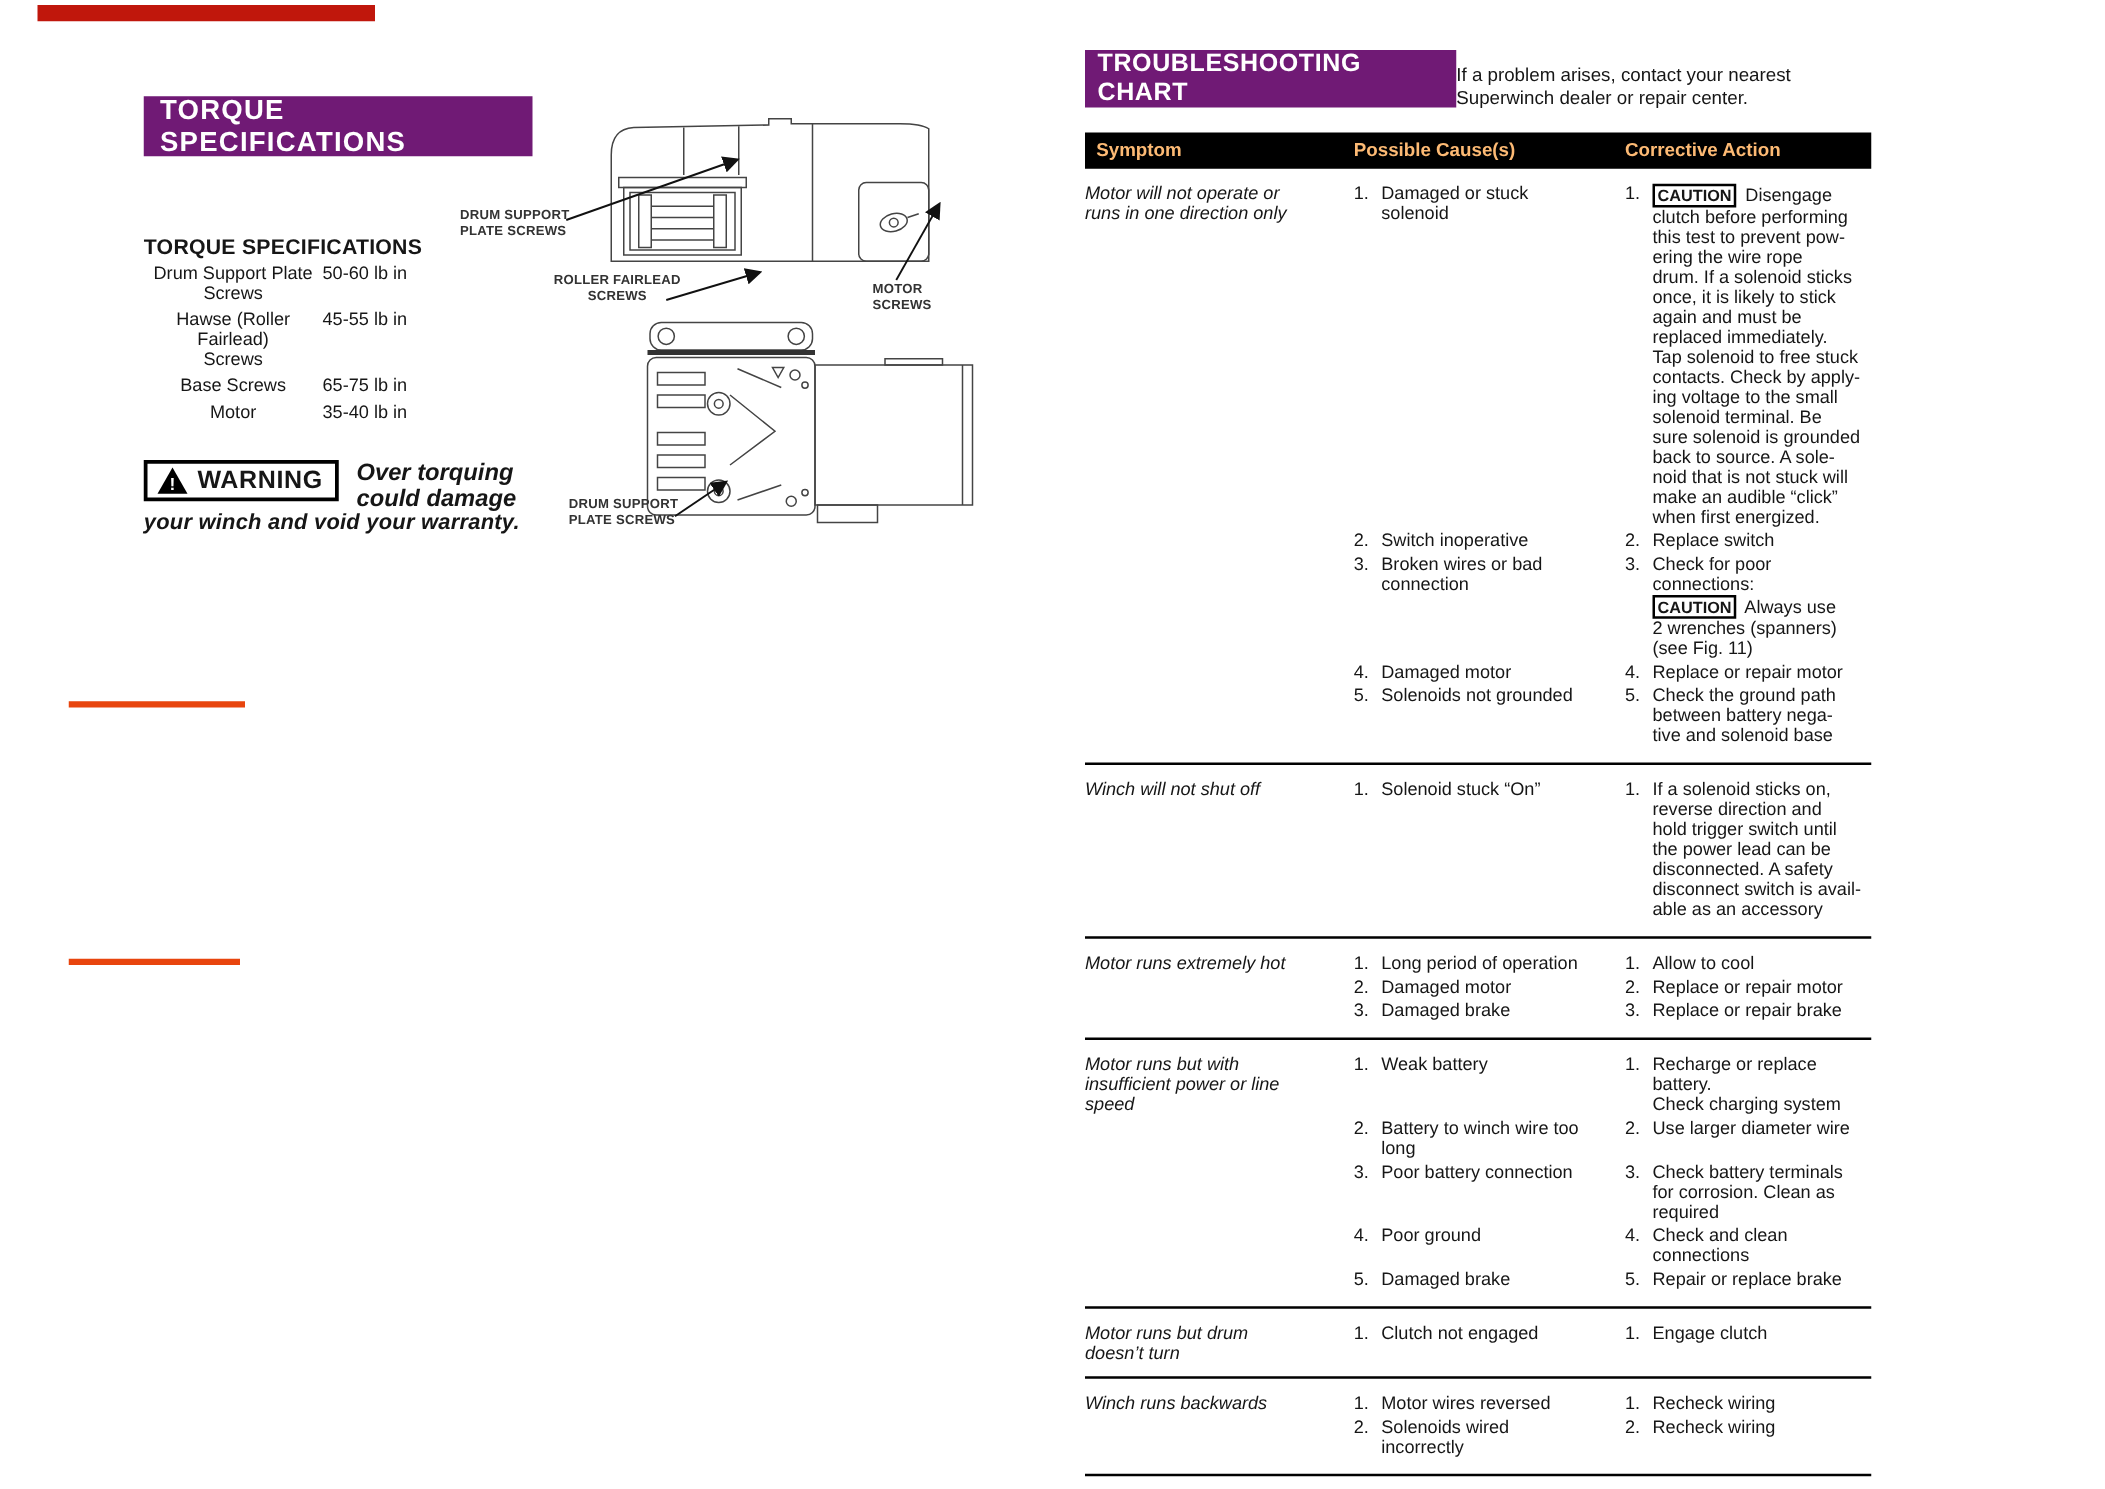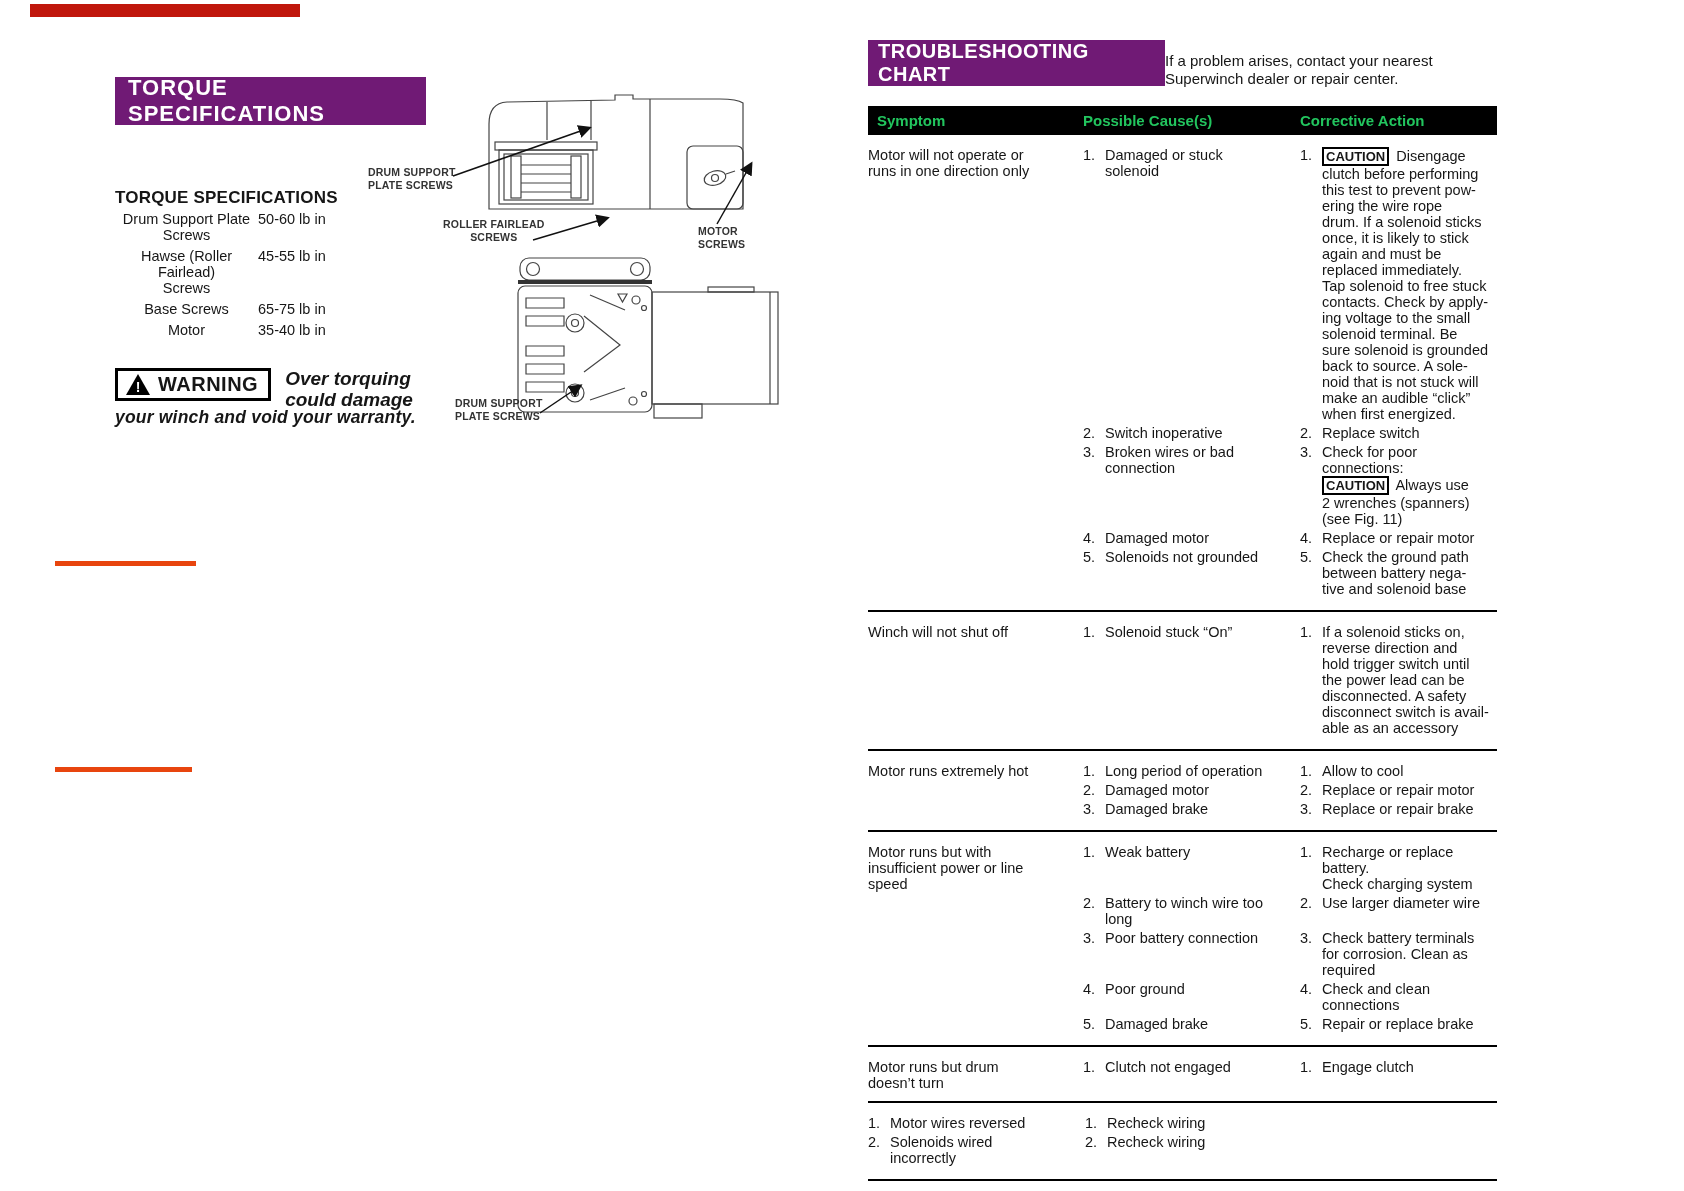--- a/index.html
+++ b/index.html
@@ -26,27 +26,27 @@
   #warning-word{font-size:20px;font-weight:700;letter-spacing:.5px;}
   #warning-emph{margin-left:14px;font-style:italic;font-weight:700;font-size:19px;line-height:21px;white-space:pre-line;}
   #warning-tail{left:115px;top:407px;font-style:italic;font-weight:700;font-size:17.5px;letter-spacing:.2px;}
   
   .diag-label{position:absolute;font-size:10.5px;font-weight:600;line-height:12.5px;color:#333;white-space:pre-line;letter-spacing:.2px;}
   #diagram-top{left:365px;top:90px;width:400px;height:175px;}
   #diagram-bottom{left:440px;top:250px;width:345px;height:190px;}
   
   #ts-note{left:1165px;top:52px;width:300px;font-size:15px;line-height:17.5px;white-space:pre-line;}
   #ts-table{left:868px;top:106px;width:629px;font-size:14.5px;line-height:16px;}
-  #ts-header{display:flex;background:#000;color:#22c55e;height:29px;align-items:center;font-weight:700;font-size:15px;}
+  #ts-header{display:flex;background:#000;color:#fdba74;height:29px;align-items:center;font-weight:700;font-size:15px;}
   .h-symptom{width:215px;padding-left:9px;box-sizing:border-box;}
   .h-cause{width:217px;}
   .h-action{width:197px;}
   .ts-row{display:flex;padding:12px 0 10px 0;border-bottom:2px solid #000;}
   .ts-row:last-child{border-bottom:none;}
-  .col-symptom{width:215px;flex:none;padding-right:18px;box-sizing:border-box;white-space:pre-line;}
+  .col-symptom{width:215px;flex:none;padding-right:18px;box-sizing:border-box;white-space:pre-line;font-style:italic;}
   .col-pairs{flex:1;}
   .pair{display:flex;margin-bottom:3px;}
   .item{display:flex;align-items:flex-start;}
   .cause{width:217px;flex:none;padding-right:8px;box-sizing:border-box;}
   .action{width:197px;flex:none;}
   .num{width:22px;flex:none;}
   .txt{white-space:pre-line;}
   .caution{display:inline-block;border:2px solid #000;font-weight:700;padding:0 2px;font-size:13px;line-height:15px;margin-right:3px;}
 </style>
 </head>
@@ -393,20 +393,21 @@
               <span class="txt">Clutch not engaged</span>
             </div>
             <div class="item action">
               <span class="num">1.</span>
               <span class="txt">Engage clutch</span>
             </div>
           </div>
         </div>
       </div>
       <div class="ts-row">
+        <div class="col-symptom">Winch runs backwards</div>
         <div class="col-pairs">
           <div class="pair">
             <div class="item cause">
               <span class="num">1.</span>
               <span class="txt">Motor wires reversed</span>
             </div>
             <div class="item action">
               <span class="num">1.</span>
               <span class="txt">Recheck wiring</span>
             </div>

